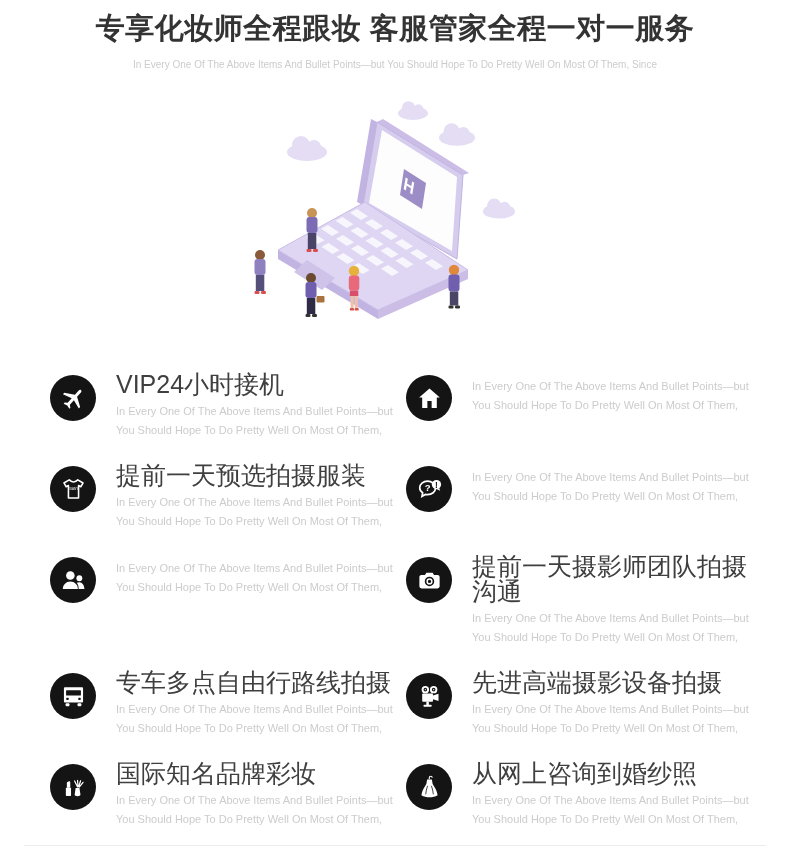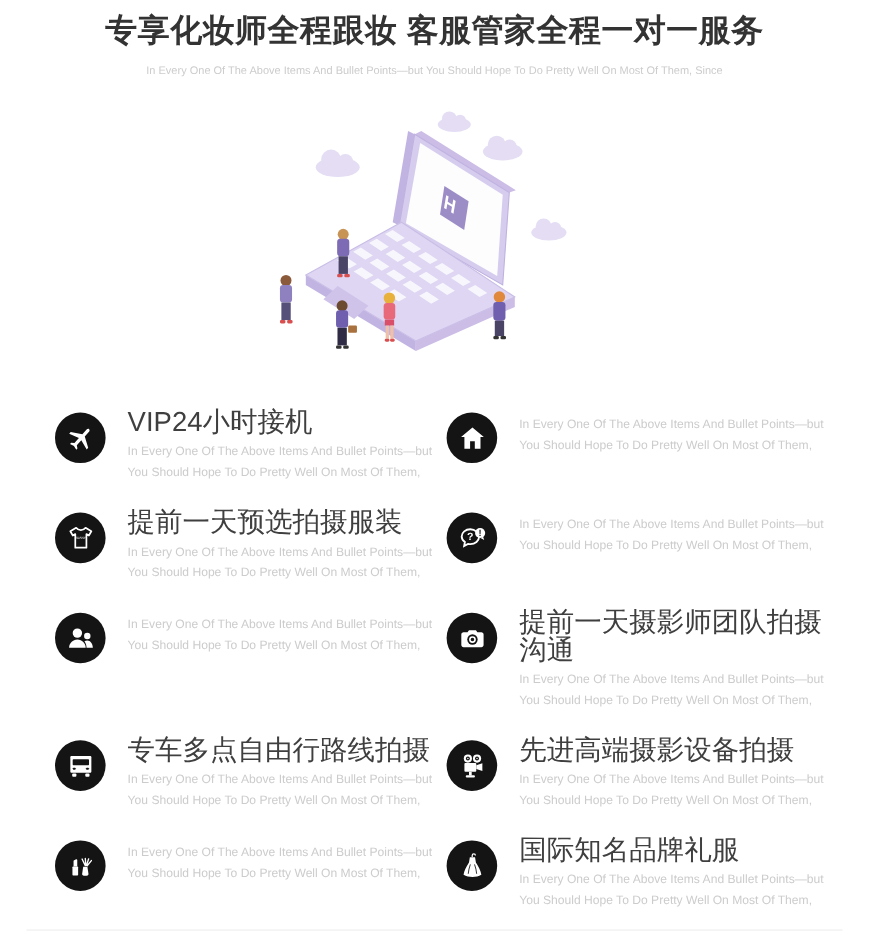--- a/index.html
+++ b/index.html
@@ -316,37 +316,38 @@
   <div class="service">
     <div class="icon-circle">
       <svg viewBox="0 0 24 24" fill="#ffffff">
         <rect x="5.2" y="12.2" width="4.6" height="7.3" rx="0.6"></rect>
         <path d="M6.1,12.2V7.9c0-0.3,0.2-0.6,0.5-0.7l1.6-0.8c0.4-0.2,0.9,0.1,0.9,0.6v5.2H6.1z"></path>
         <path d="M13.9,12.5h3.4l0.9,5.9c0,0.7-1.1,1.3-2.6,1.3s-2.6-0.6-2.6-1.3L13.9,12.5z"></path>
         <path d="M15.6,11.5L13,6.2 M16,11.3l-0.4-5.6 M16.6,11.3l1.7-5.3 M17.1,11.6l3.4-4.2" stroke="#ffffff" stroke-width="1.1" fill="none" stroke-linecap="round"></path>
       </svg>
     </div>
     <div class="service-text">
+      <div class="service-title">国际知名品牌彩妆</div>
       <div class="service-desc">
         <div>In Every One Of The Above Items And Bullet Points—but</div>
         <div>You Should Hope To Do Pretty Well On Most Of Them,</div>
       </div>
     </div>
   </div>
 
   <div class="service">
     <div class="icon-circle">
       <svg viewBox="0 0 24 24" fill="#ffffff">
         <path d="M11.8,4.6V3.4c0-0.8,0.6-1.4,1.3-1.4c0.7,0,1.3,0.6,1.3,1.3" fill="none" stroke="#ffffff" stroke-width="1"></path>
         <path d="M9.9,4.8h4.2l0.7,4.1c2.3,3.6,3.9,6.3,4.4,10c-2.1,1.2-4.6,1.8-7.2,1.8s-5.1-0.6-7.2-1.8c0.5-3.7,2.1-6.4,4.4-10L9.9,4.8z"></path>
         <path d="M10.3,10.5c-0.9,2.6-1.5,5-1.7,7.6 M13.7,10.5c0.9,2.6,1.5,5,1.7,7.6" stroke="#141414" stroke-width="0.7" fill="none"></path>
       </svg>
     </div>
     <div class="service-text">
-      <div class="service-title">国际知名品牌礼服</div>
+      <div class="service-title">从网上咨询到婚纱照</div>
       <div class="service-desc">
         <div>In Every One Of The Above Items And Bullet Points—but</div>
         <div>You Should Hope To Do Pretty Well On Most Of Them,</div>
       </div>
     </div>
   </div>
 
   <div class="service">
     <div class="icon-circle">
       <svg viewBox="0 0 24 24" fill="#ffffff">

